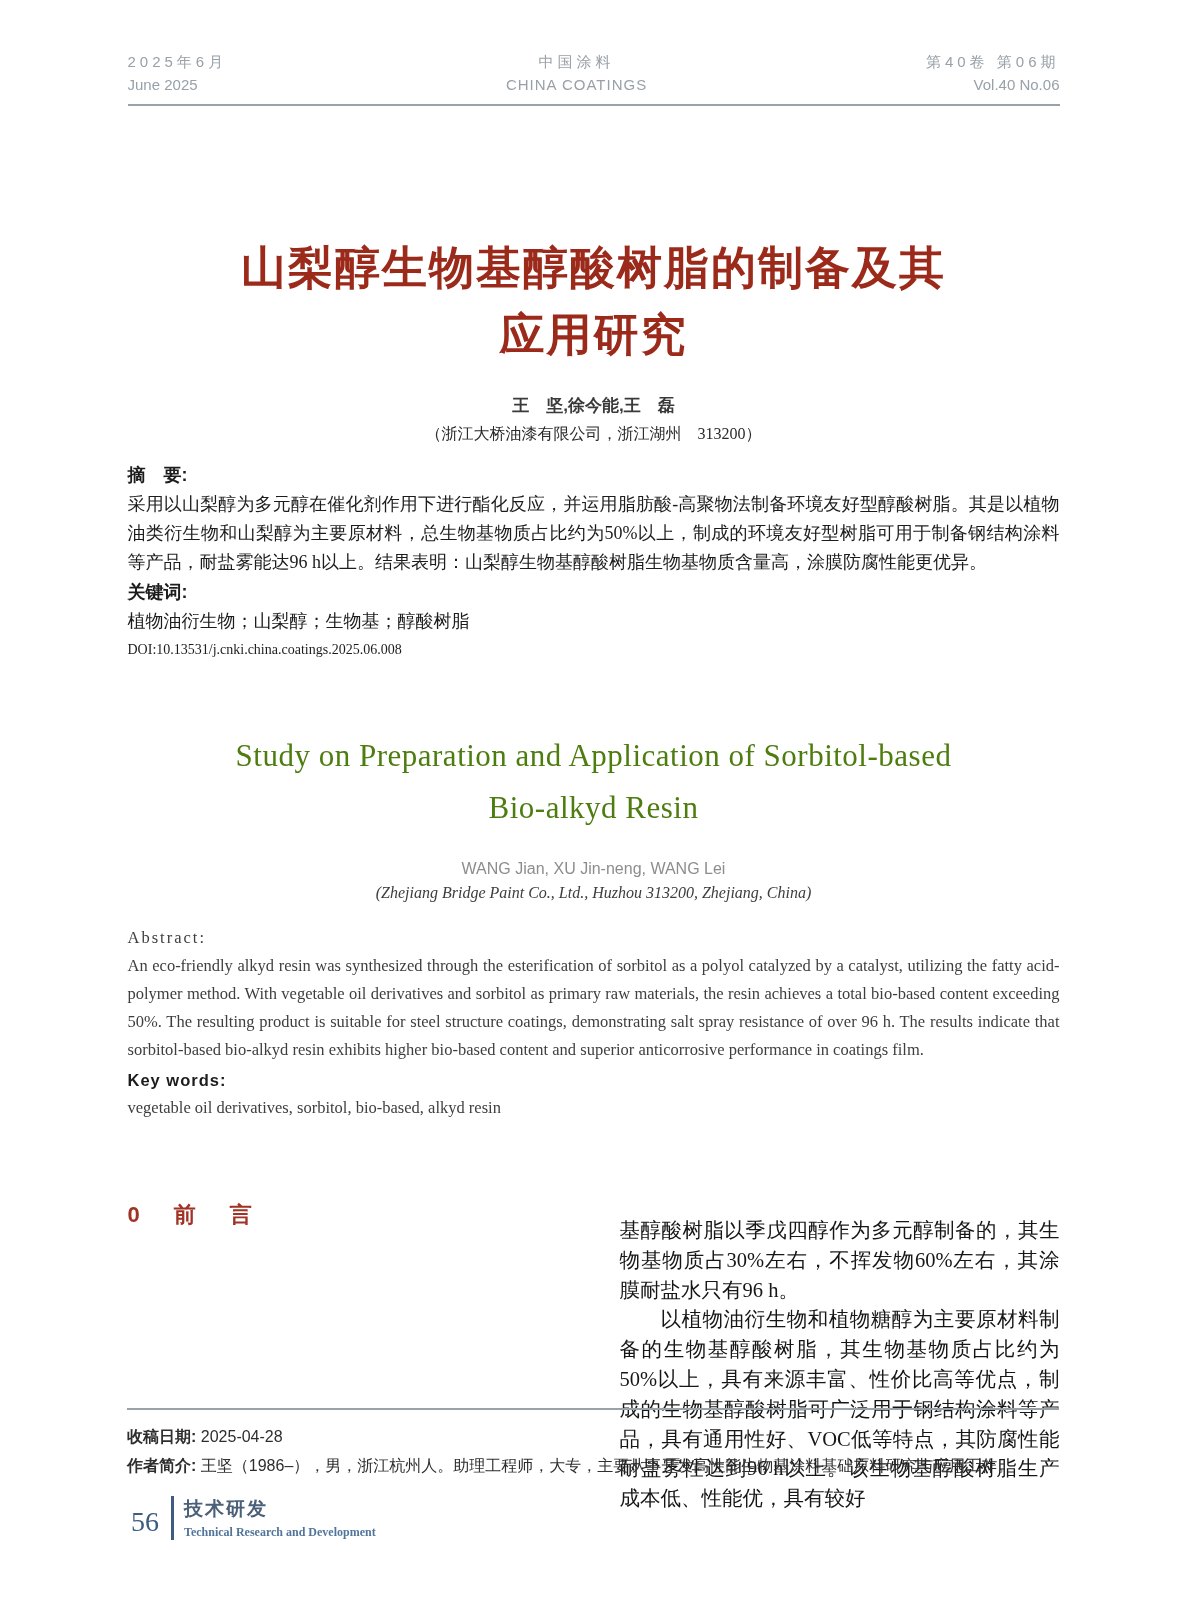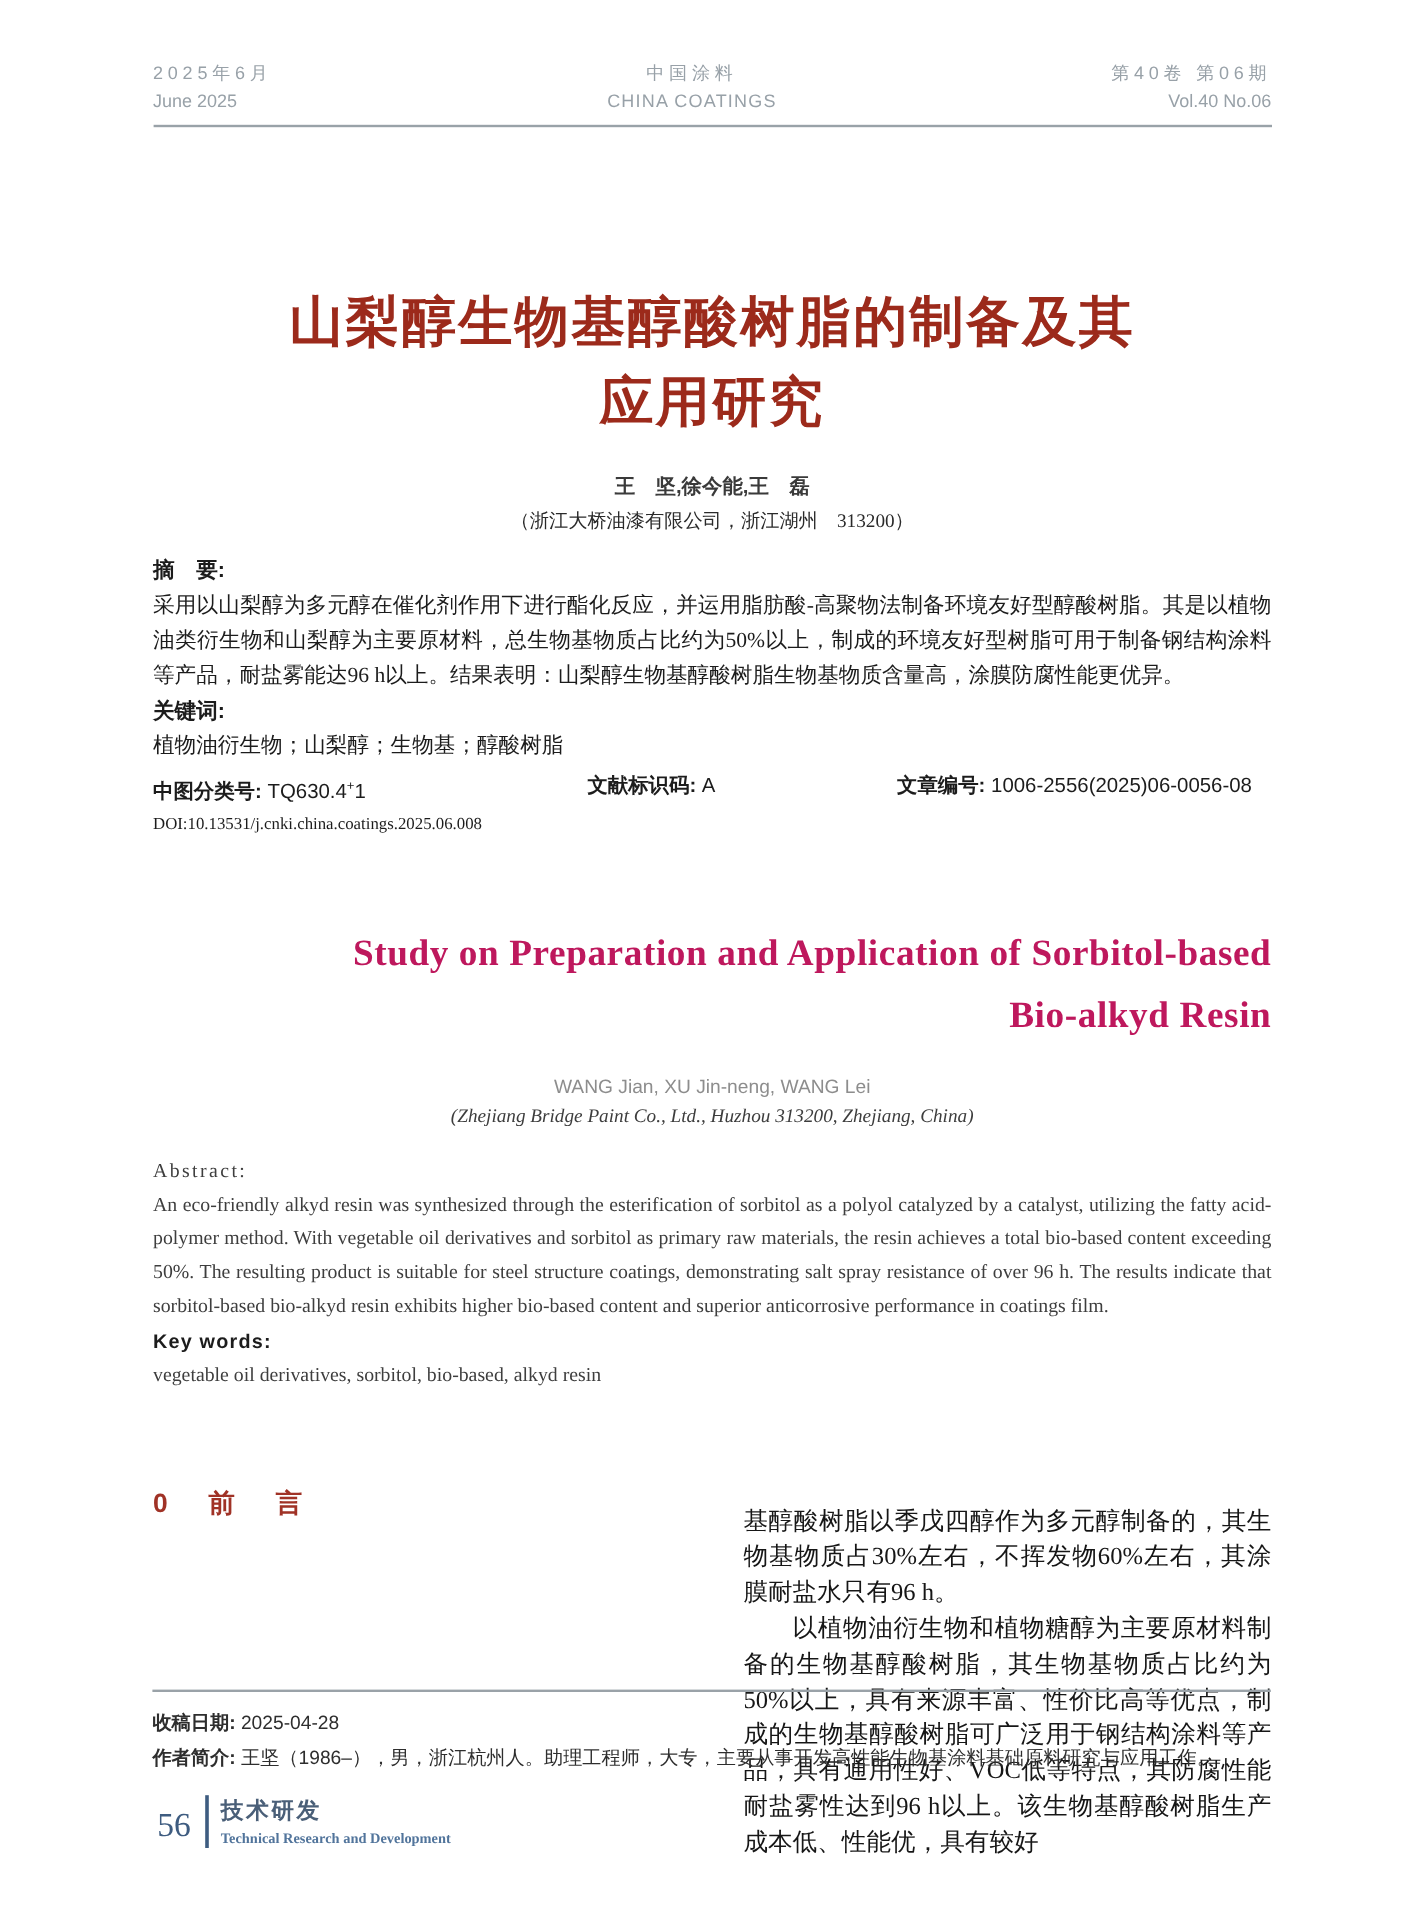--- a/index.html
+++ b/index.html
@@ -66,23 +66,23 @@
   }
   .meta-item .m-lbl { font-family:"Liberation Sans", sans-serif; font-weight:bold; }
   .meta-item.clc   { width:362px; }
   .meta-item.dcode { width:258px; }
   .meta-item .m-val { font-family:"Liberation Sans", sans-serif; }
   sup { font-size:11px; vertical-align:super; }
   .doi-line { margin-top:6px; font-size:14px; color:#1c1c1c; }
 
   
   .en-title {
-    margin-top:72px; text-align:right;
-    font-weight:bold; font-size:31px; line-height:52px;
-    color:#be185d; letter-spacing:0.5px;
+    margin-top:72px; text-align:center;
+    font-weight:normal; font-size:31px; line-height:52px;
+    color:#4d7c0f; letter-spacing:0.5px;
   }
   .en-authors {
     margin-top:26px; text-align:center;
     font-family:"Liberation Sans", sans-serif;
     font-size:16px; color:#8d8d8d;
   }
   .en-affil {
     margin-top:6px; text-align:center;
     font-style:italic; font-size:16px; color:#3d3d3d;
   }
@@ -169,31 +169,20 @@
 
     <div class="cn-abstract hang">
       <span class="lbl">摘　要: </span>
       <span class="txt">采用以山梨醇为多元醇在催化剂作用下进行酯化反应，并运用脂肪酸-高聚物法制备环境友好型醇酸树脂。其是以植物油类衍生物和山梨醇为主要原材料，总生物基物质占比约为50%以上，制成的环境友好型树脂可用于制备钢结构涂料等产品，耐盐雾能达96 h以上。结果表明：山梨醇生物基醇酸树脂生物基物质含量高，涂膜防腐性能更优异。</span>
     </div>
     <div class="cn-keywords hang">
       <span class="lbl">关键词: </span>
       <span class="txt">植物油衍生物；山梨醇；生物基；醇酸树脂</span>
     </div>
 
-    <div class="meta-row">
-      <div class="meta-item clc">
-        <span class="m-lbl">中图分类号: </span><span class="m-val"><span>TQ630.4</span><sup>+</sup><span>1</span></span>
-      </div>
-      <div class="meta-item dcode">
-        <span class="m-lbl">文献标识码: </span><span class="m-val">A</span>
-      </div>
-      <div class="meta-item aid">
-        <span class="m-lbl">文章编号: </span><span class="m-val">1006-2556(2025)06-0056-08</span>
-      </div>
-    </div>
     <div class="doi-line">DOI:10.13531/j.cnki.china.coatings.2025.06.008</div>
 
     <div class="en-title">
       <div>Study on Preparation and Application of Sorbitol-based</div>
       <div>Bio-alkyd Resin</div>
     </div>
     <div class="en-authors">WANG Jian, XU Jin-neng, WANG Lei</div>
     <div class="en-affil">(Zhejiang Bridge Paint Co., Ltd., Huzhou 313200, Zhejiang, China)</div>
 
     <div class="en-abstract hang">

